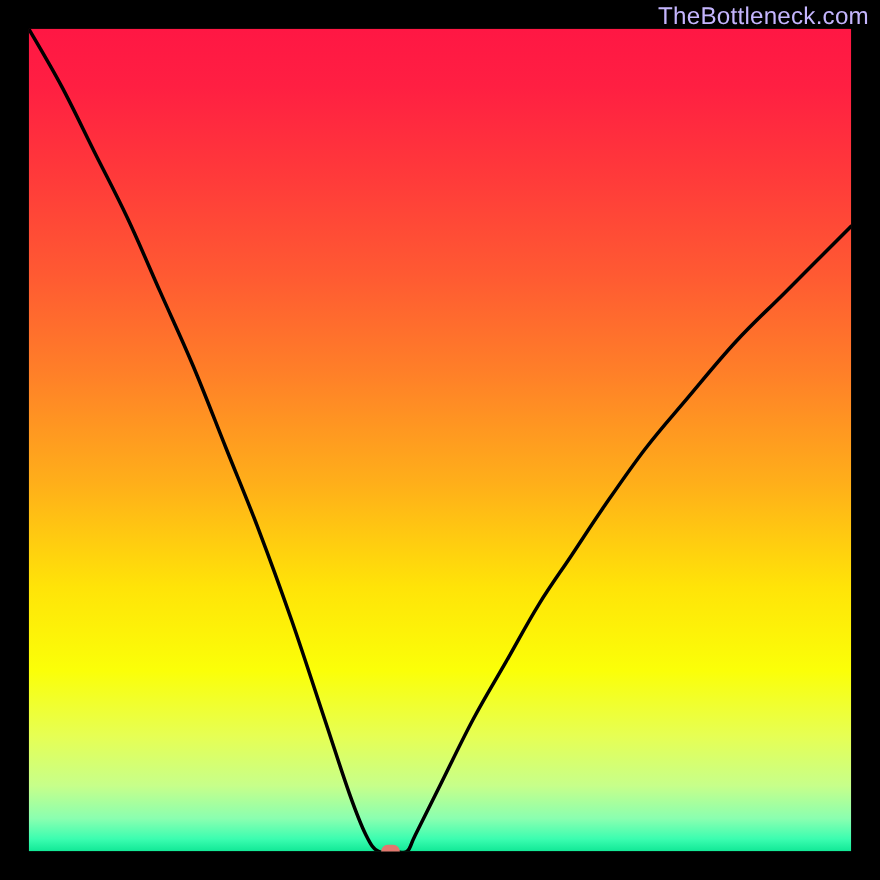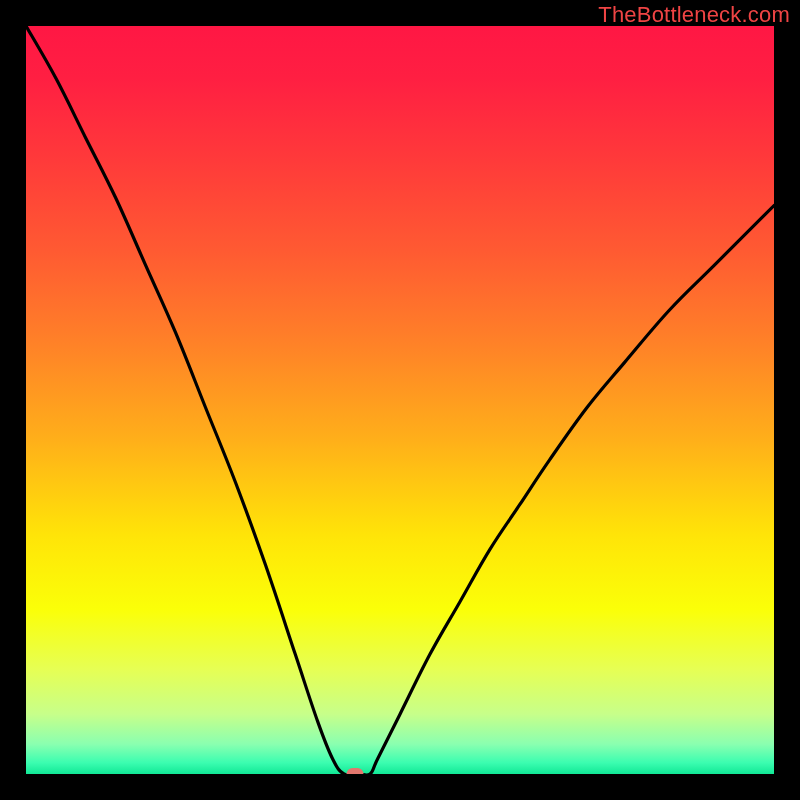--- a/index.html
+++ b/index.html
@@ -16,21 +16,21 @@
     left: 0;
     top: 0;
     width: 800px;
     height: 800px;
     background: #000;
   }
   .watermark {
     position: absolute;
     top: 2px;
     right: 10px;
-    color: #ef4444;
+    color: #c4b5fd;
     font-size: 22px;
     font-weight: 400;
     letter-spacing: 0.2px;
     z-index: 30;
   }
   .plot-area {
     position: absolute;
     left: 26px;
     top: 26px;
     width: 748px;

